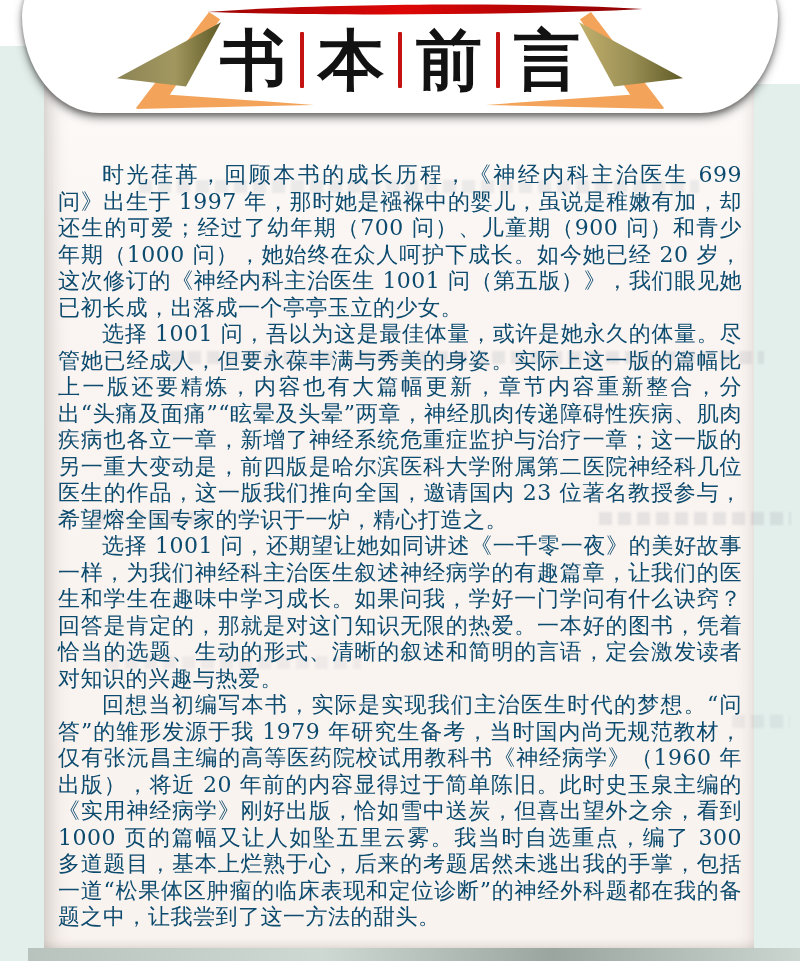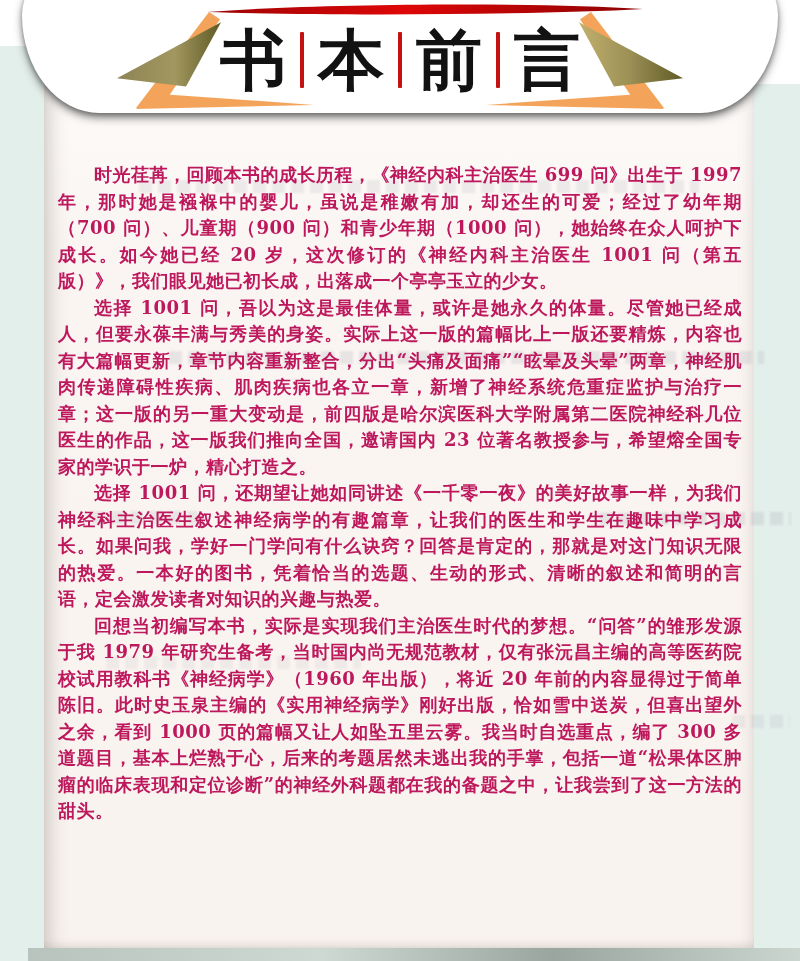--- a/index.html
+++ b/index.html
@@ -39,22 +39,22 @@
   .decor-left{left:94px;}
   .decor-right{right:94px;}
   .title-row{position:absolute;left:0;right:0;top:56px;height:76px;
       display:flex;justify-content:center;align-items:center;}
   .title-char{font-family:"Liberation Sans","DejaVu Sans",sans-serif;font-weight:900;
       font-size:66px;line-height:70px;color:#121212;letter-spacing:0;}
   .title-sep{width:4px;height:56px;margin:0 14px;border-radius:1px;}
 
   
   .content{position:absolute;left:58px;top:162px;width:684px;
-      font-size:18px;line-height:26.5px;letter-spacing:.5px;color:#be185d;
-      text-align:justify;font-weight:bold;}
+      font-size:22px;line-height:26.5px;letter-spacing:.5px;color:#0c4a6e;
+      text-align:justify;}
   .content p{margin:0;text-indent:2em;}
 </style>
 </head>
 <body>
 
 <div class="photo">
 
   <div class="bg-strip-left"></div>
   <div class="bg-strip-right"></div>
 

